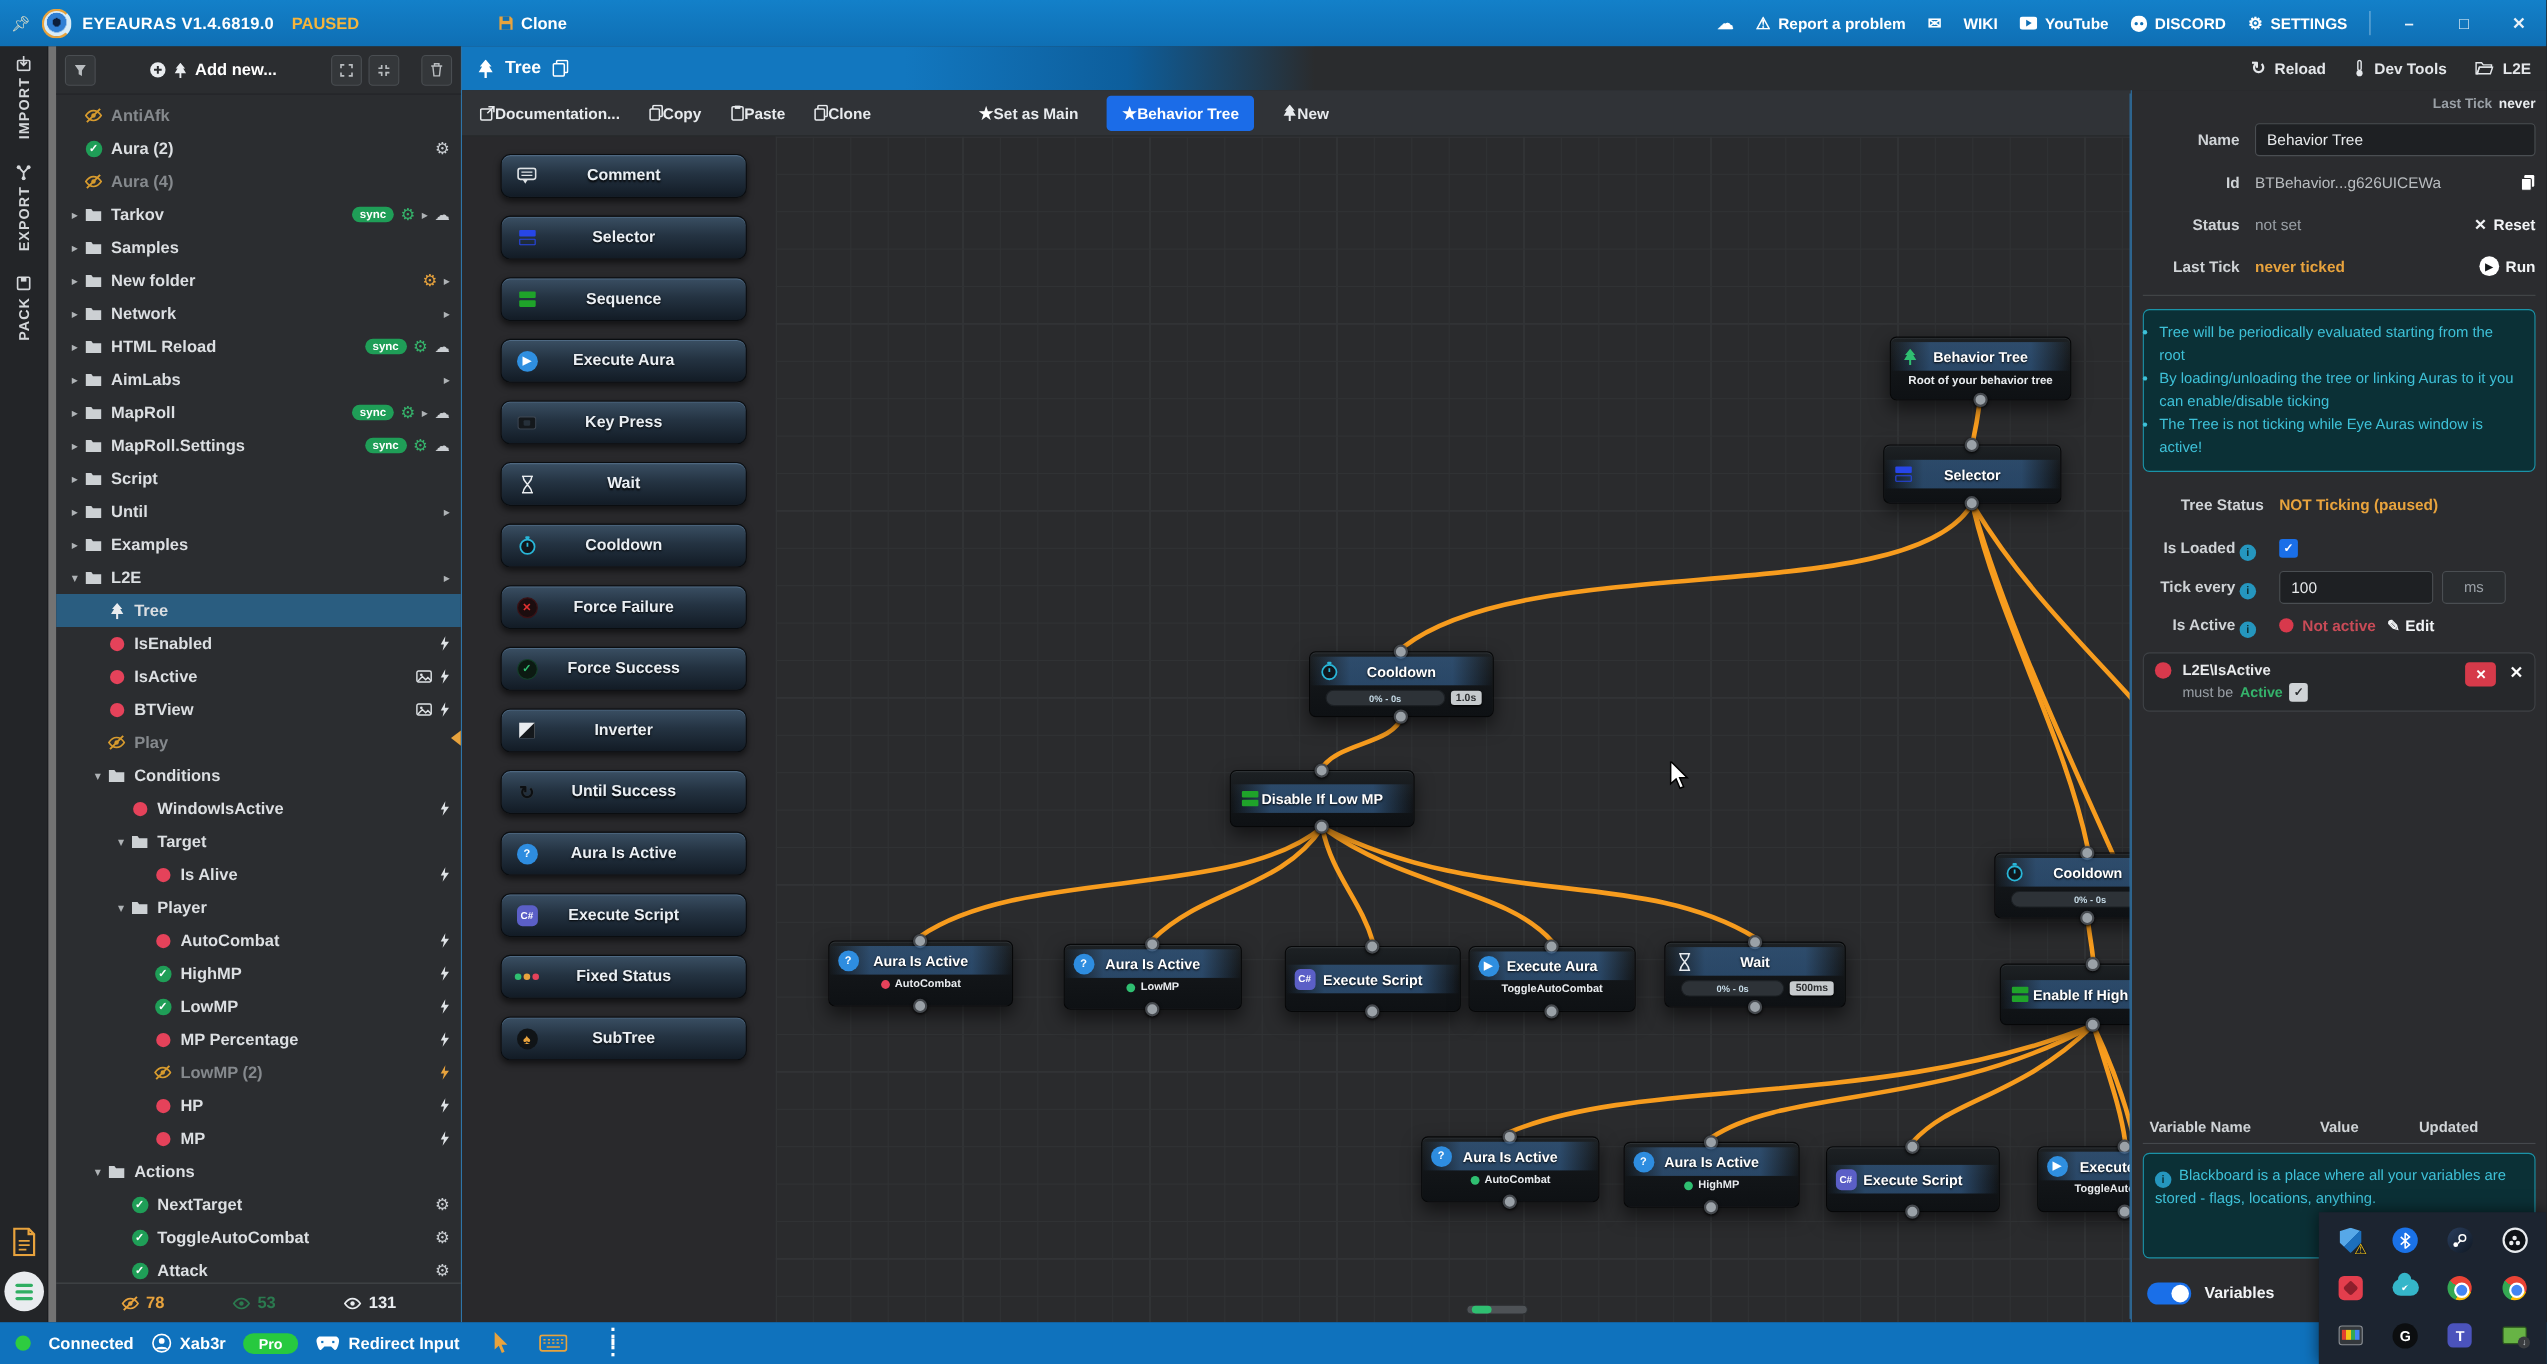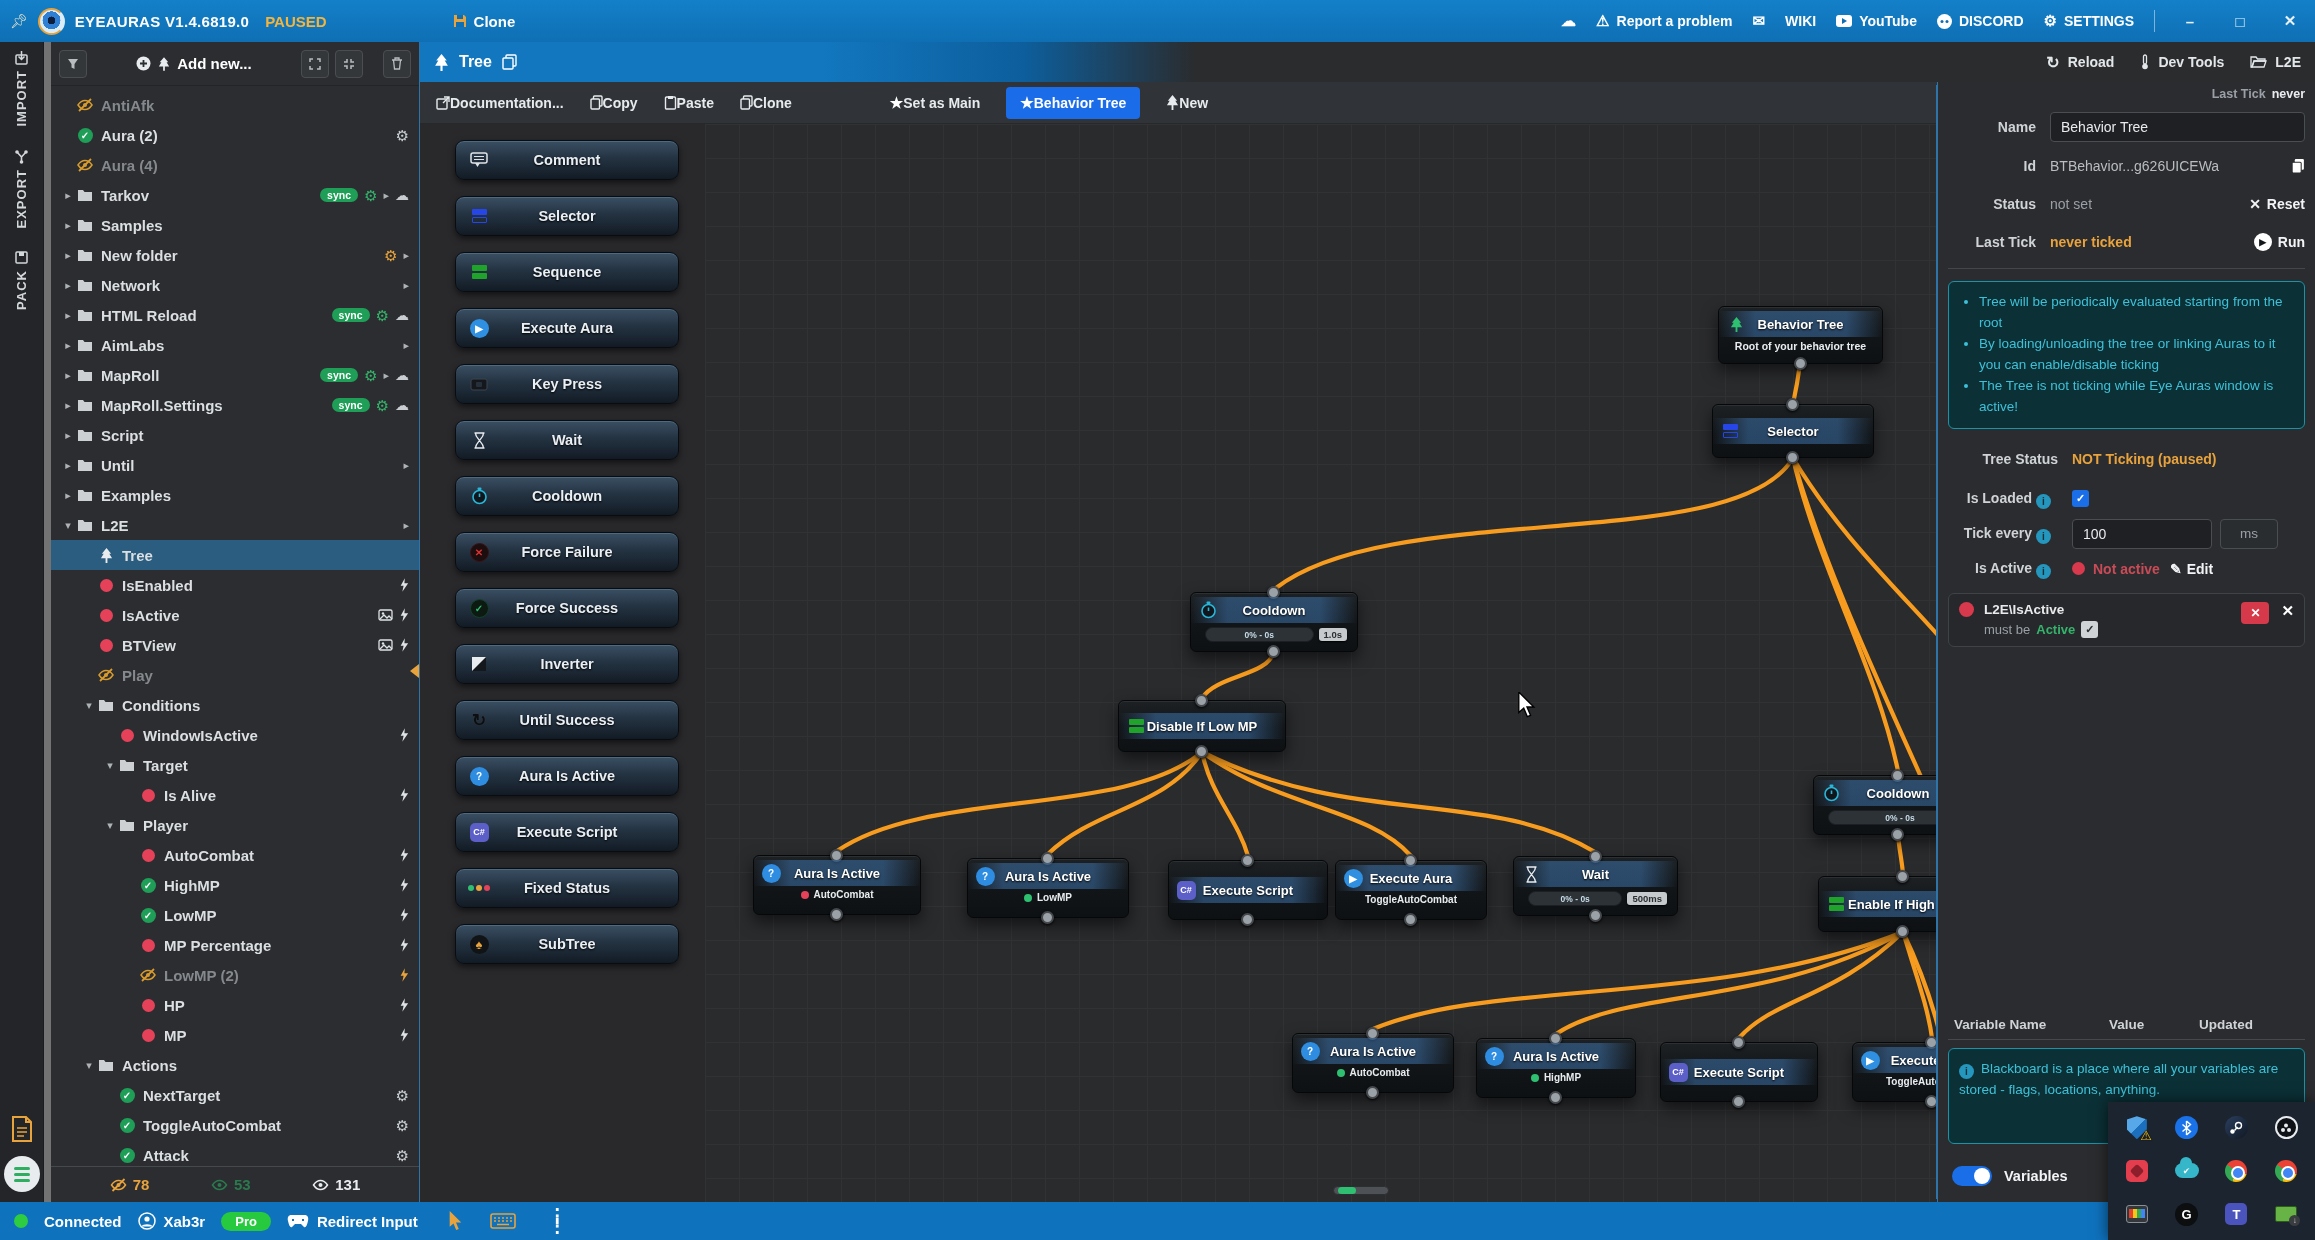--- a/index.html
+++ b/index.html
@@ -106,21 +106,21 @@
   .tick-top .lab{color:#9aa0a6;font-weight:700}
   .f-row{display:flex;align-items:center;margin-top:10px;min-height:28px}
   .f-lab{width:88px;flex:none;text-align:right;font-weight:700;font-size:14px;color:#cfd3d6;margin-right:14px}
   .f-val{font-size:14px;color:#9aa0a6;font-weight:400}
   .inp{flex:1;height:30px;background:#1e2023;border:1px solid #4a4e52;border-radius:4px;color:#e8eaec;font-family:inherit;font-size:14px;padding:0 10px}
   .right-act{margin-left:auto;display:flex;align-items:center;gap:6px;font-weight:700;font-size:14px;color:#f2f4f6;cursor:pointer}
   .orange{color:#e8a33d;font-weight:700}
   .runic{width:18px;height:18px;border-radius:50%;background:#fff;color:#14171a;font-size:9px;display:inline-flex;align-items:center;justify-content:center}
   .hr{height:1px;background:#44474a;margin-top:12px}
   .ibox{margin-top:12px;background:#0b3036;border:1px solid #1a93a8;border-radius:6px;padding:10px 14px 10px 10px;color:#3ec1d8;font-size:13.5px;line-height:1.55;font-weight:500}
-  .ibox ul{margin-left:20px}
+  .ibox ul{margin-left:4px}
   .ibox li::marker{color:#3ec1d8}
   .inf{width:15px;height:15px;border-radius:50%;background:#2596be;color:#0b3036;font-weight:700;font-size:10px;display:inline-flex;align-items:center;justify-content:center;flex:none;margin-right:7px;transform:translateY(2px)}
   .cbx{width:17px;height:17px;border-radius:3px;background:#1a6fe8;color:#fff;font-size:11px;font-weight:700;display:inline-flex;align-items:center;justify-content:center;cursor:pointer}
   .cbx.gray{background:#cfd3d6;color:#2b2d2f}
   .unit{width:58px;height:30px;margin-left:8px;background:#2a2d30;border:1px solid #4a4e52;border-radius:4px;color:#9aa0a6;font-size:13.5px;display:flex;align-items:center;justify-content:center}
   .reddot{width:13px;height:13px;border-radius:50%;background:#d8394c;display:inline-block}
   .notact{color:#c94b57;font-weight:700;font-size:14px;margin-left:8px}
   .editb{display:flex;align-items:center;gap:5px;margin-left:10px;font-weight:700;font-size:14px;color:#f2f4f6;cursor:pointer}
   .card{margin-top:10px;background:#26282b;border:1px solid #3f4246;border-radius:6px;padding:8px 10px;display:flex;align-items:flex-start;gap:10px}
   .card-col{flex:1}

